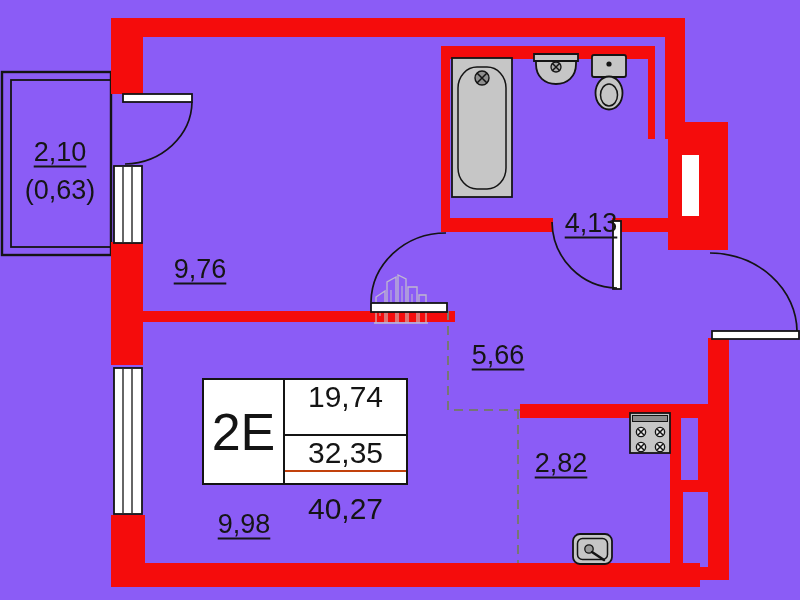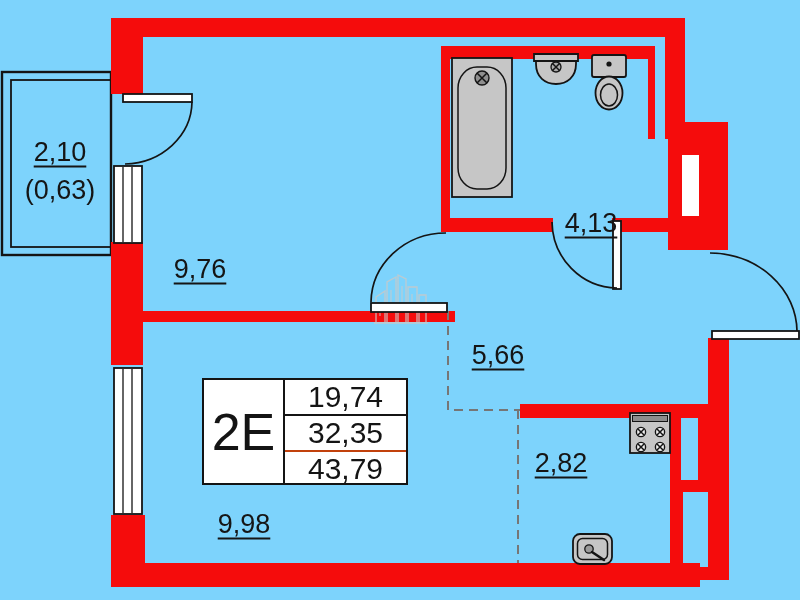--- a/index.html
+++ b/index.html
@@ -1,16 +1,16 @@
 <!DOCTYPE html>
 <html style="--wall_red: #f50c0c; --fixture_gray: #c6c6c6; --line_black: #141414; --dash_gray: #767676; --watermark_gray: #c9c9c9;"><head>
 <meta charset="utf-8">
 <style>
   html,body{margin:0;padding:0;background:#fff;}
-  #stage{position:relative;width:800px;height:600px;background:#7dd3fc;overflow:hidden;
+  #stage{position:relative;width:800px;height:600px;background:#8b5cf6;overflow:hidden;
          font-family:"Liberation Sans", sans-serif;}
   #plan-svg{position:absolute;left:0;top:0;}
   .wall{fill:var(--wall_red,#f50c0c);}
   .whitecut{fill:#ffffff;}
   .blackline{stroke:var(--line_black,#141414);fill:none;}
   .leaf{fill:#ffffff;stroke:var(--line_black,#141414);stroke-width:1.8;}
   .frame{fill:#ffffff;stroke:var(--line_black,#141414);stroke-width:1.8;}
   .mullion{stroke:var(--line_black,#141414);stroke-width:1.3;}
   .fixture{fill:var(--fixture_gray,#c6c6c6);stroke:var(--line_black,#141414);stroke-width:1.8;}
   .fixline{stroke:var(--line_black,#141414);fill:none;stroke-width:1.5;}
@@ -18,21 +18,21 @@
   .wm{stroke:var(--watermark_gray,#c9c9c9);fill:none;stroke-width:1.3;}
   .area-label{position:absolute;transform:translate(-50%,-50%);color:#151515;
     font-size:27px;white-space:nowrap;text-decoration:underline;
     text-underline-offset:5px;text-decoration-thickness:2px;}
   .area-label.nounder{text-decoration:none;}
   
   #unit-table{position:absolute;left:202px;top:378px;width:202px;height:103px;
     border:2px solid #141414;display:flex;background:#fff;color:#141414;justify-content:center;}
   #unit-table .left-cell{width:79px;border-right:2px solid #141414;display:flex;
     align-items:center;justify-content:center;font-size:52px;}
-  #unit-table .right-col{flex:1;display:flex;flex-direction:column;}
+  #unit-table .right-col{flex:1;display:flex;flex-direction:column;gap:20px;}
   #unit-table .right-col .r{flex:1;display:flex;align-items:center;justify-content:center;
     font-size:30px;}
   #unit-table .right-col .r.mid{border-top:2px solid #141414;border-bottom:2px solid #c2410c;}
 </style>
 </head>
 <body>
 
 <div id="stage">
 
   <svg id="plan-svg" width="800" height="600" viewBox="0 0 800 600">
@@ -160,17 +160,17 @@
   <div class="area-label" style="left:591px;top:196px;margin-top:27px;">4,13</div>
   <div class="area-label" style="left:498px;top:355px;">5,66</div>
   <div class="area-label" style="left:561px;top:463px;text-decoration:underline;">2,82</div>
   <div class="area-label" style="left:203px;top:524px;margin-left:41px;">9,98</div>
 
   <div id="unit-table">
     <div class="left-cell">2E</div>
     <div class="right-col">
       <div class="r">19,74</div>
       <div class="r mid">32,35</div>
-      <div class="r">43,79</div>
+      <div class="r">40,27</div>
     </div>
   </div>
 
 </div>
 
 </body></html>

